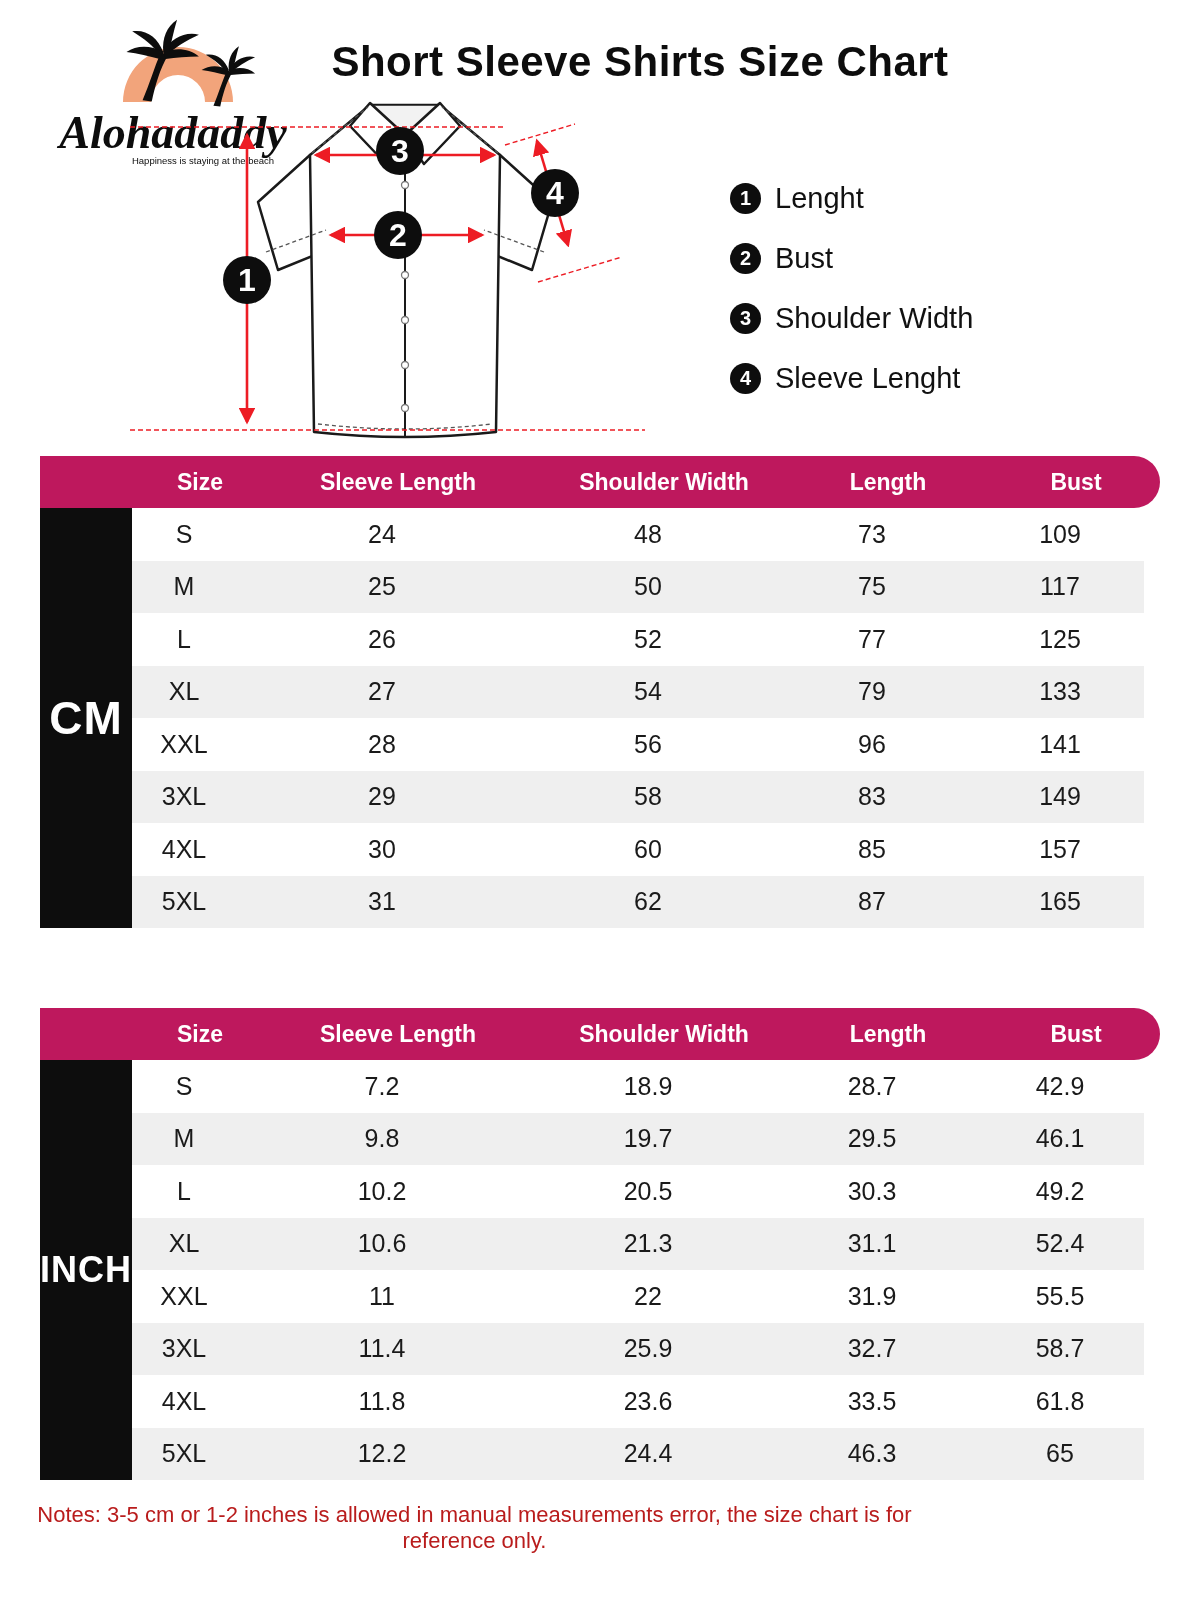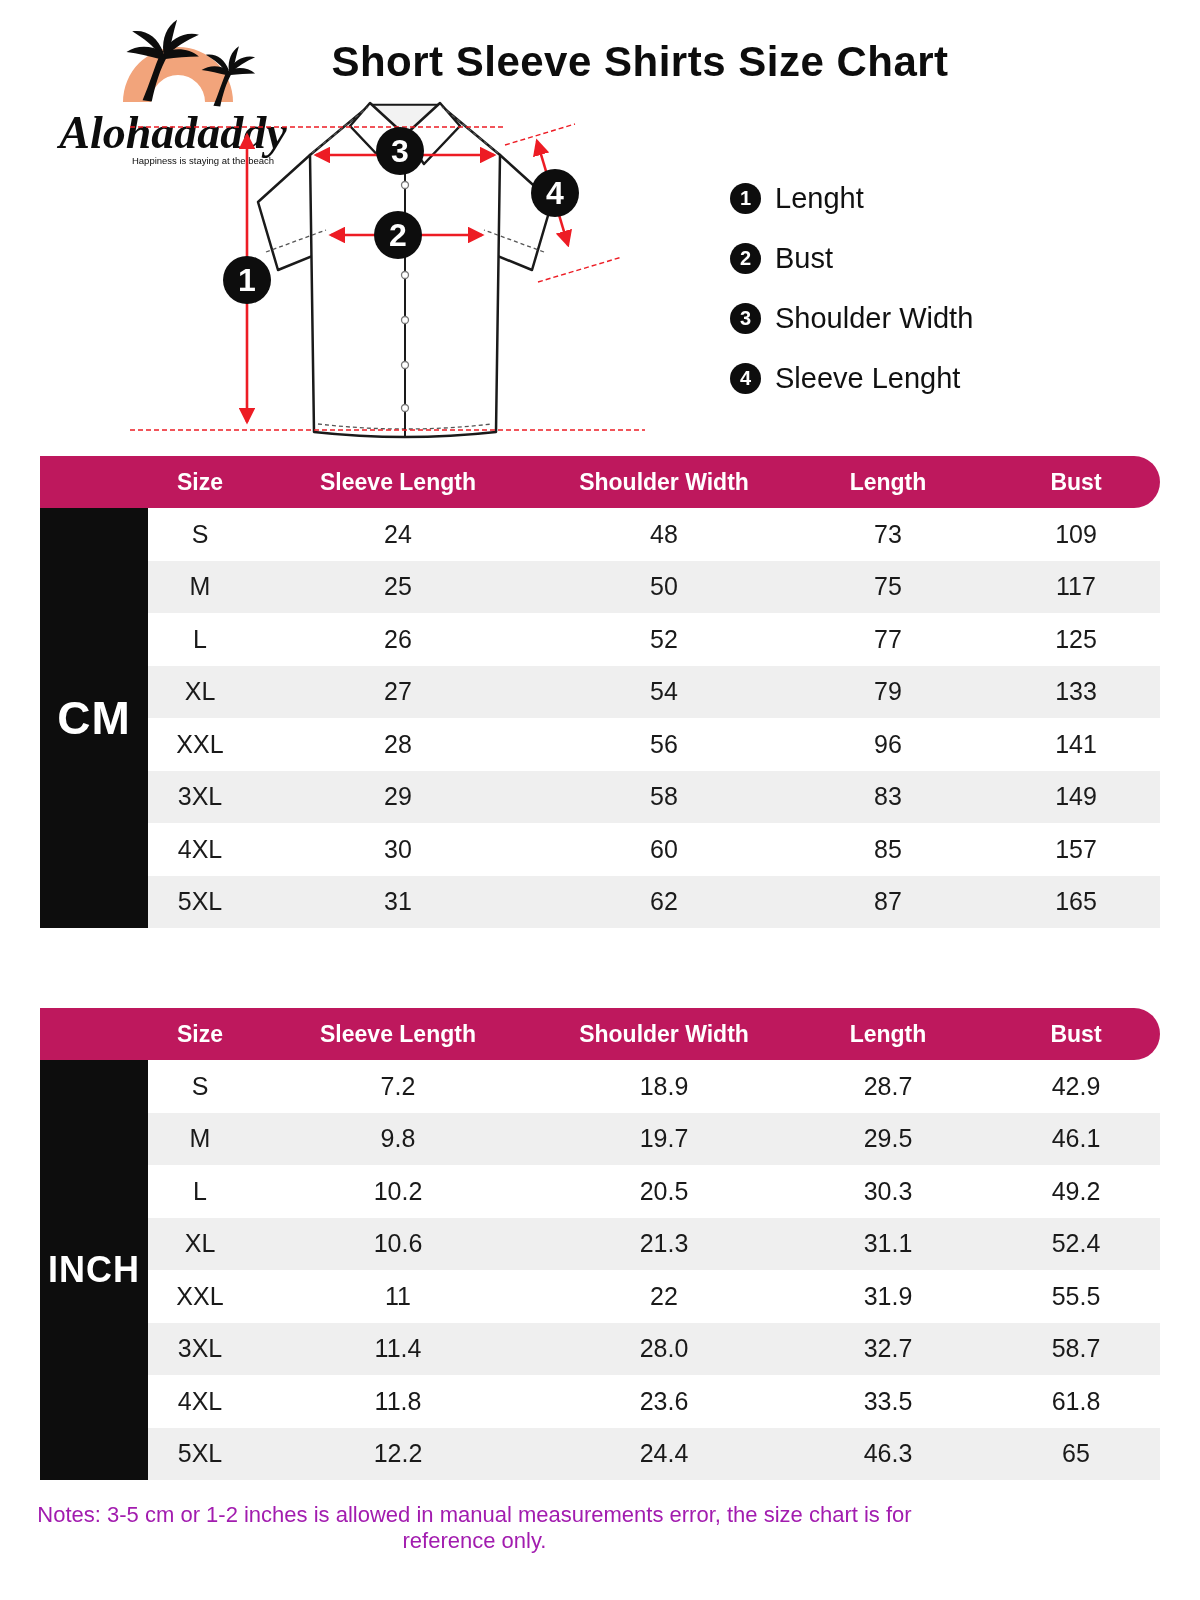--- a/index.html
+++ b/index.html
@@ -21,32 +21,32 @@
   .legend-label{font-size:29px;color:#111;}
 
   
   .size-table{position:absolute;left:40px;width:1120px;height:473px;}
   .tbl-header{position:absolute;left:0;top:0;width:1120px;height:52px;background:#be185d;
       border-radius:0 26px 26px 0;display:grid;
       grid-template-columns:104px 292px 240px 208px 168px;
       padding-left:108px;box-sizing:border-box;align-items:center;}
   .th{text-align:center;color:#fff;font-weight:bold;font-size:23px;}
   .tbl-body{position:absolute;left:0;top:52px;display:flex;}
-  .tbl-side{width:108px;background:#0d0d0d;display:flex;align-items:center;justify-content:center;}
+  .tbl-side{width:92px;background:#0d0d0d;display:flex;align-items:center;justify-content:center;}
   .unit-label{color:#fff;font-weight:bold;letter-spacing:1px;}
   .size-table[data-table="0"] .unit-label{font-size:46px;}
   .size-table[data-table="1"] .unit-label{font-size:36px;}
   .tbl-rows{width:1012px;}
   .tr{display:grid;grid-template-columns:104px 292px 240px 208px 168px;height:52.5px;
       align-items:center;background:#fff;}
   .tr.alt{background:#efefef;}
   .td{text-align:center;font-size:25px;color:#1a1a1a;}
 
   #notes{position:absolute;left:0;top:1502px;width:949px;text-align:center;
-      font-size:22px;color:#a21caf;}
+      font-size:22px;color:#b91c1c;}
 </style>
 </head>
 <body>
 
 <div id="page">
 
   <svg id="logo" viewBox="0 0 300 170">
     <path d="M105,96 A55,55 0 0 1 215,96 L187,96 A27,27 0 0 0 133,96 Z" fill="#f2a47b"></path>
     <g fill="#0d0d0d" transform="translate(128,92) scale(1.15)">
       <path d="M-3,2 C3,-12 7,-26 13,-40 L19,-37 C12,-25 8,-11 5,3 Z"></path>
@@ -263,21 +263,21 @@
           <div class="tr">
             <div class="td">XXL</div>
             <div class="td">11</div>
             <div class="td">22</div>
             <div class="td">31.9</div>
             <div class="td">55.5</div>
           </div>
           <div class="tr alt">
             <div class="td">3XL</div>
             <div class="td">11.4</div>
-            <div class="td">28.0</div>
+            <div class="td">25.9</div>
             <div class="td">32.7</div>
             <div class="td">58.7</div>
           </div>
           <div class="tr">
             <div class="td">4XL</div>
             <div class="td">11.8</div>
             <div class="td">23.6</div>
             <div class="td">33.5</div>
             <div class="td">61.8</div>
           </div>

